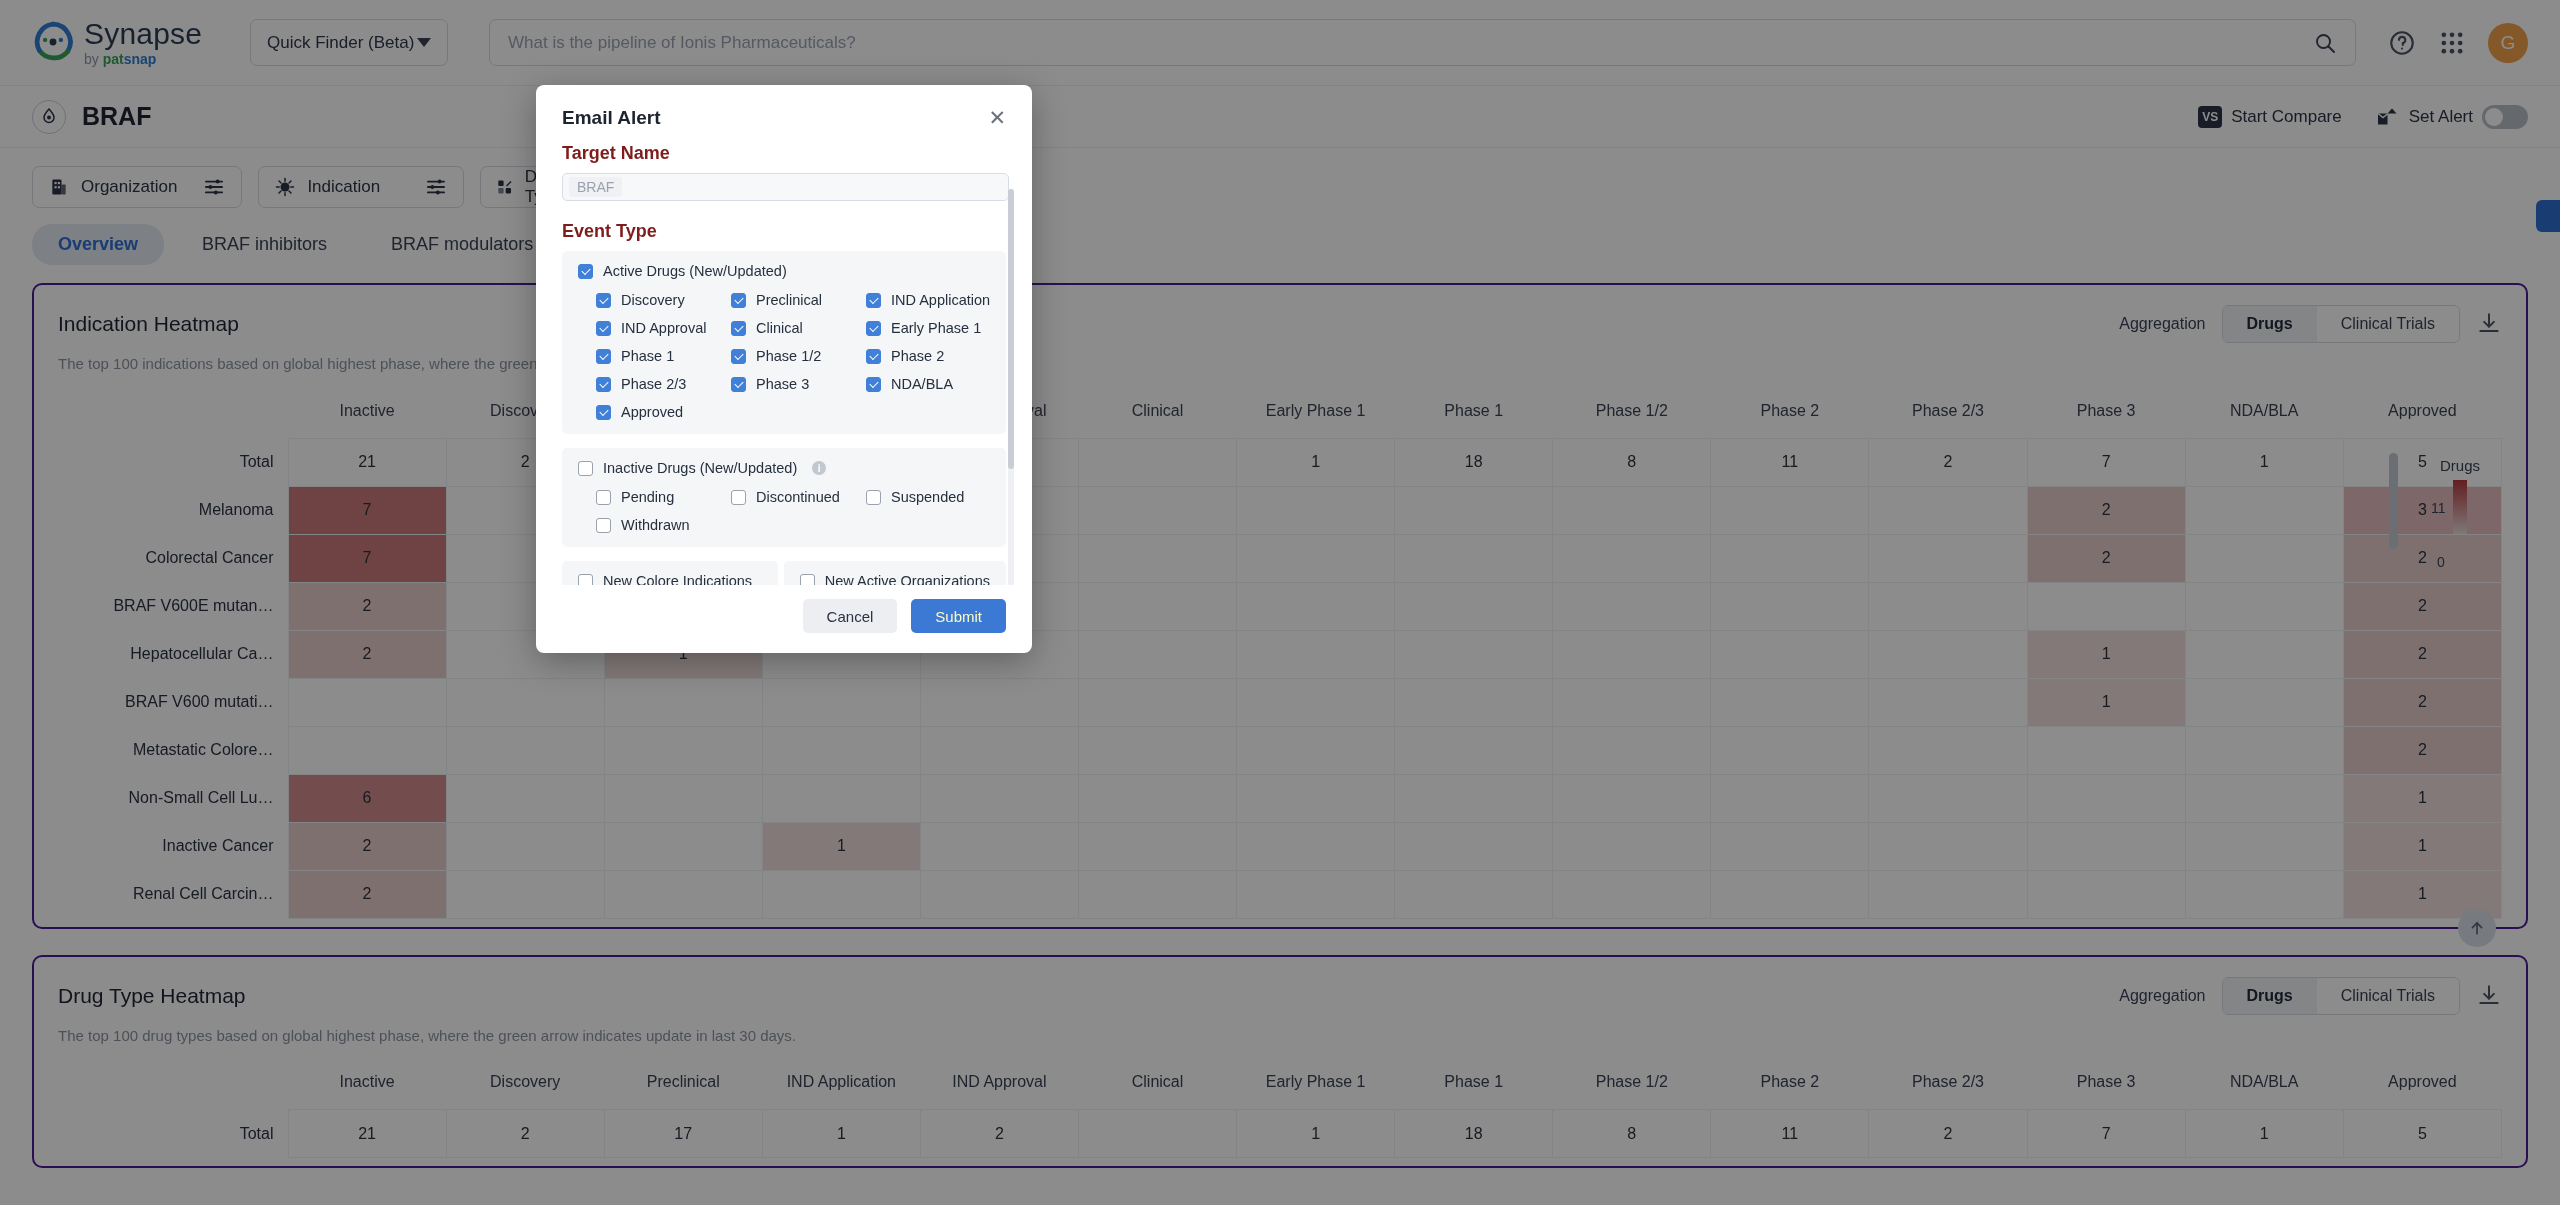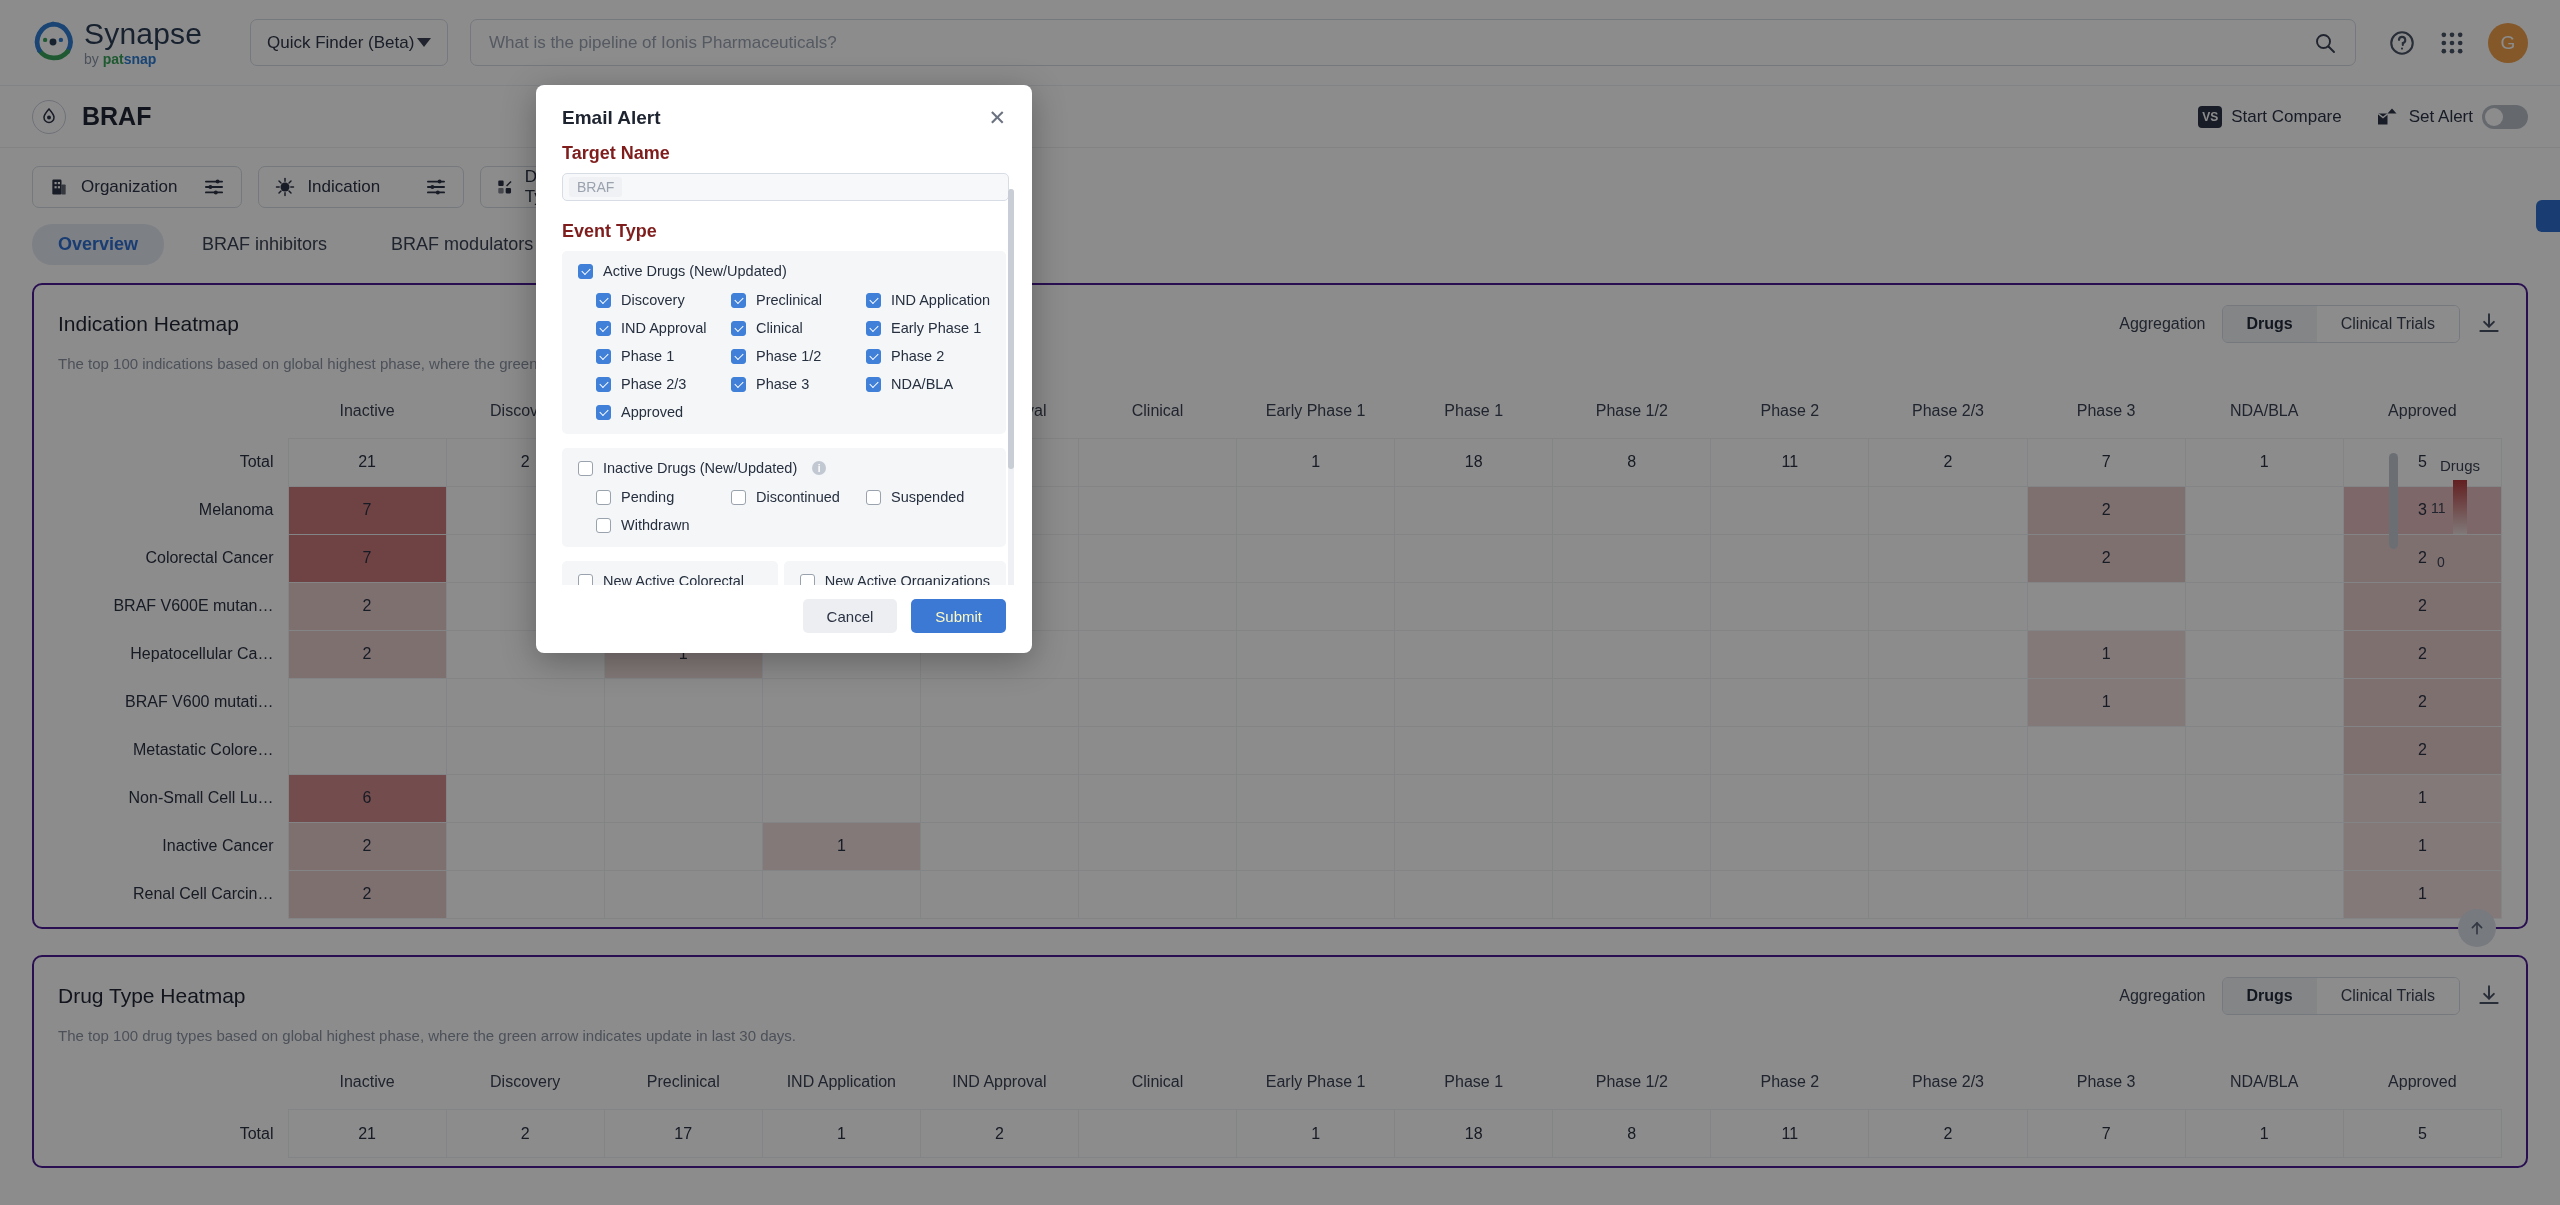--- a/index.html
+++ b/index.html
@@ -31,21 +31,21 @@
 
   .qfinder {
     width: 198px; height: 47px; border: 1px solid #d6dbe3; border-radius: 7px;
     display: flex; align-items: center; justify-content: space-between;
     padding: 0 16px; font-size: 17px; color: #30374a; background:#fff;
   }
   .caret { width:0;height:0;border-left:7px solid transparent;border-right:7px solid transparent;border-top:9px solid #3c4354; }
 
   .searchbar {
     flex: 1; height: 47px; border: 1px solid #d6dbe3; border-radius: 7px;
-    display: flex; align-items: center; padding: 0 18px; background:#fff;
+    display: flex; align-items: center; padding: 0 18px; background:#fff;margin-left:19px;
   }
   .searchbar .ph { flex:1; font-size: 17px; color: #9aa3b2; }
   .topicons { display:flex; align-items:center; gap: 22px; margin-left: 10px;}
   .avatar {
     width: 40px; height: 40px; border-radius: 50%;
     background: #f0a04b; color: #fff; font-size: 19px;
     display:flex; align-items:center; justify-content:center;
   }
 
   
@@ -718,21 +718,21 @@
               <div class="cb-row">
                 <span class="cb"></span>
                 <span class="cb-label">Withdrawn</span>
               </div>
             </div>
           </div>
           <div class="grp inline">
             <div style="width:225px">
               <div class="cb-row">
                 <span class="cb"></span>
-                <span class="cb-label">New Active Colorectal</span>
+                <span class="cb-label">New Colore Indications</span>
               </div>
             </div>
             <div style="flex:1;margin-left:6px">
               <div class="cb-row">
                 <span class="cb"></span>
                 <span class="cb-label">New Active Organizations</span>
               </div>
             </div>
           </div>
         </div>

